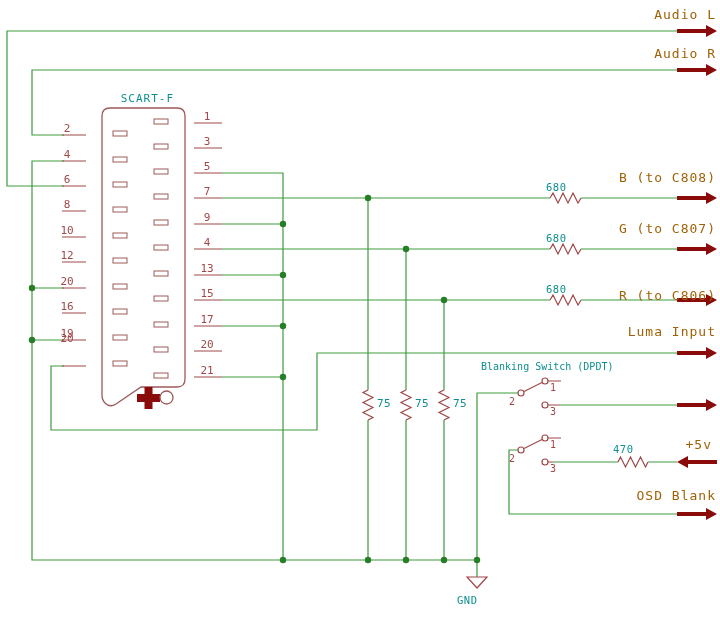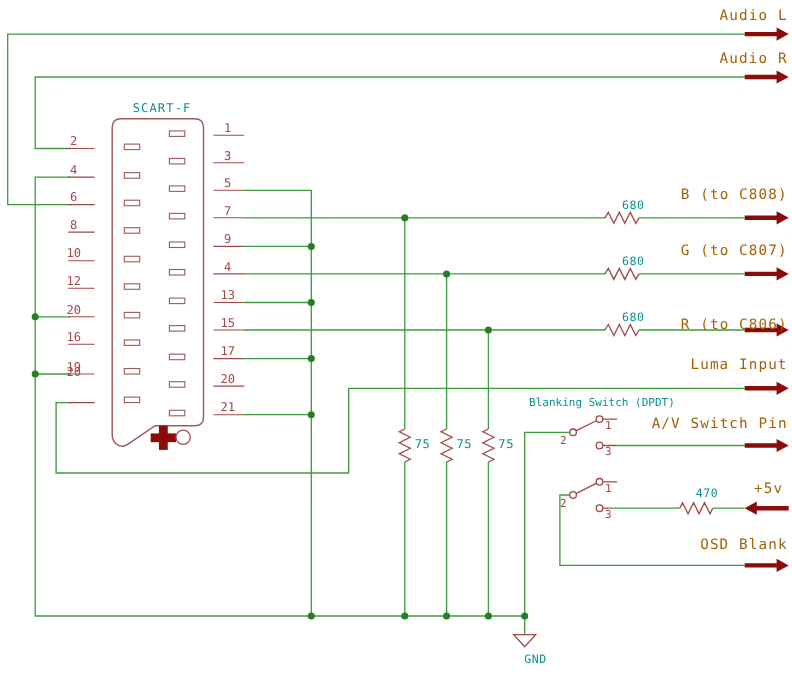--- a/index.html
+++ b/index.html
@@ -4,21 +4,21 @@
 <style>
   html,body{margin:0;padding:0;background:#fff;}
   .canvas{position:relative;width:720px;height:623px;background:#ffffff;
           font-family:"DejaVu Sans Mono","Liberation Mono",monospace;overflow:hidden;}
   .canvas svg{position:absolute;left:0;top:0;}
   .pn{position:absolute;width:26px;text-align:center;font-size:11px;color:#a04848;line-height:13px;}
   .pl{left:54px}
   .pr{left:194px}
   .hl{position:absolute;right:4px;color:#a16207;font-size:13px;letter-spacing:1px;white-space:nowrap;line-height:15px;}
   .val{position:absolute;color:#0e8f8f;font-size:10.5px;letter-spacing:.5px;white-space:nowrap;line-height:12px;}
-  .valc{width:40px;text-align:right;}
+  .valc{width:40px;text-align:left;}
   .swd{position:absolute;font-size:10px;color:#a04848;line-height:11px;}
 </style>
 </head>
 <body>
 
 <div class="canvas">
 
   <svg width="720" height="623" viewBox="0 0 720 623">
 
     <g stroke="#3f9b3f" stroke-width="1.2" fill="none">
@@ -153,21 +153,20 @@
   <div class="pn pl" style="top:300px">16</div>
   <div class="pn pl" style="top:327px">19</div>
   <div class="pn pl" style="top:332px">20</div>
 
   <div class="hl" style="top:7px">Audio L</div>
   <div class="hl" style="top:46px">Audio R</div>
   <div class="hl" style="top:170px">B (to C808)</div>
   <div class="hl" style="top:221px">G (to C807)</div>
   <div class="hl" style="top:288px">R (to C806)</div>
   <div class="hl" style="top:324px">Luma Input</div>
-  <div class="hl" style="top:378px">A/V Switch Pin</div>
   <div class="hl" style="top:437px;right:8px">+5v</div>
   <div class="hl" style="top:488px">OSD Blank</div>
 
   <div class="val valc" style="left:546px;top:181px">680</div>
   <div class="val valc" style="left:546px;top:232px">680</div>
   <div class="val valc" style="left:546px;top:283px">680</div>
   <div class="val" style="left:377px;top:398px;font-size:11px">75</div>
   <div class="val" style="left:415px;top:398px;font-size:11px">75</div>
   <div class="val" style="left:453px;top:398px;font-size:11px">75</div>
   <div class="val valc" style="left:613px;top:443px">470</div>

